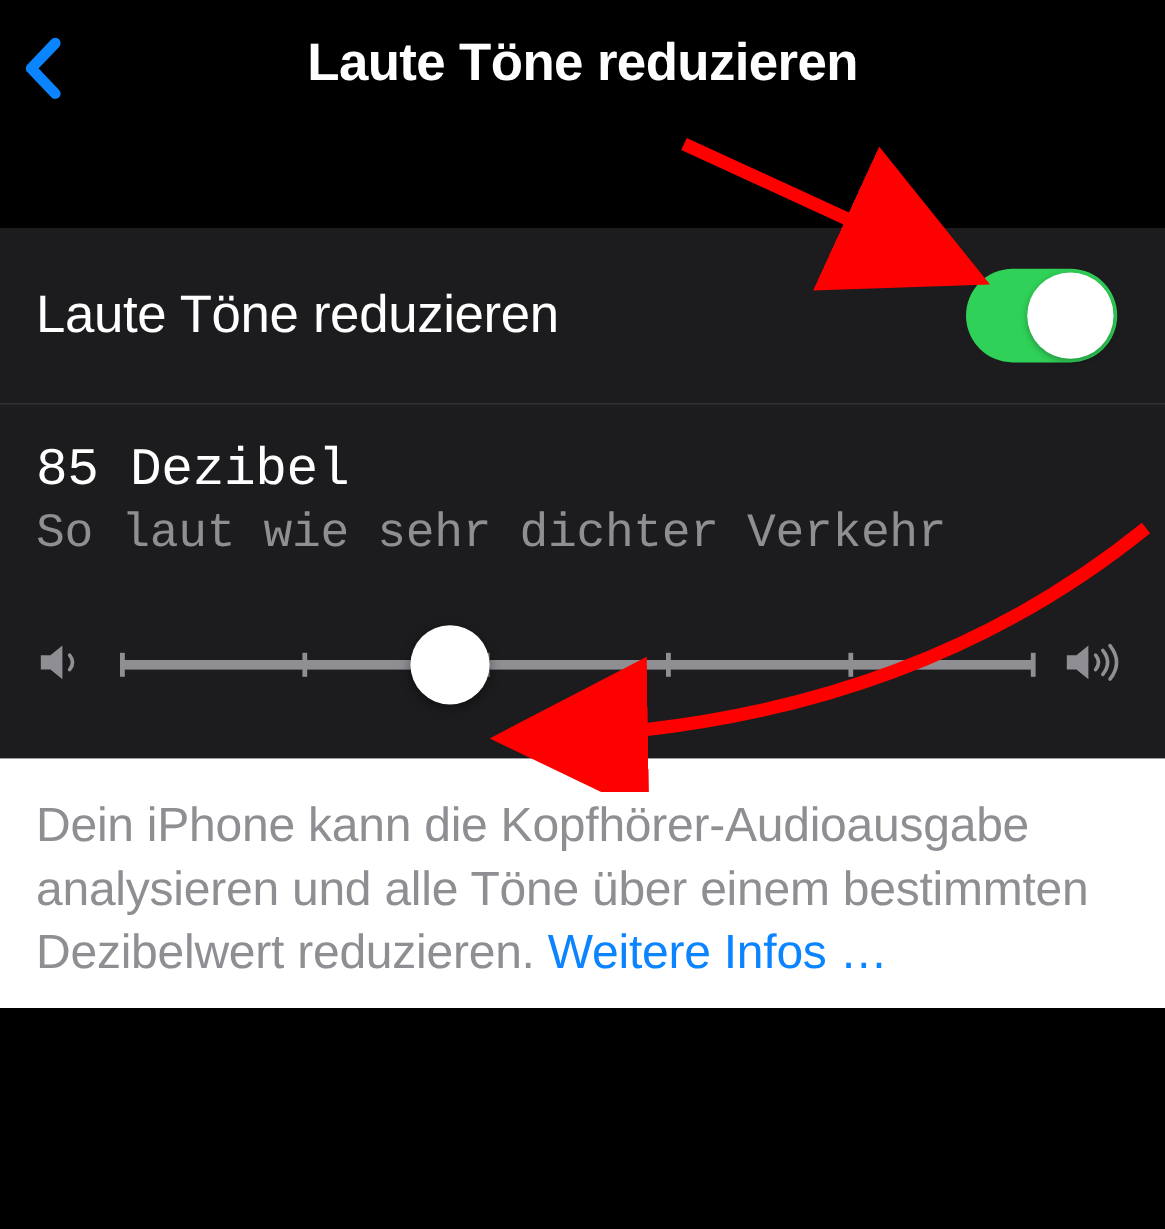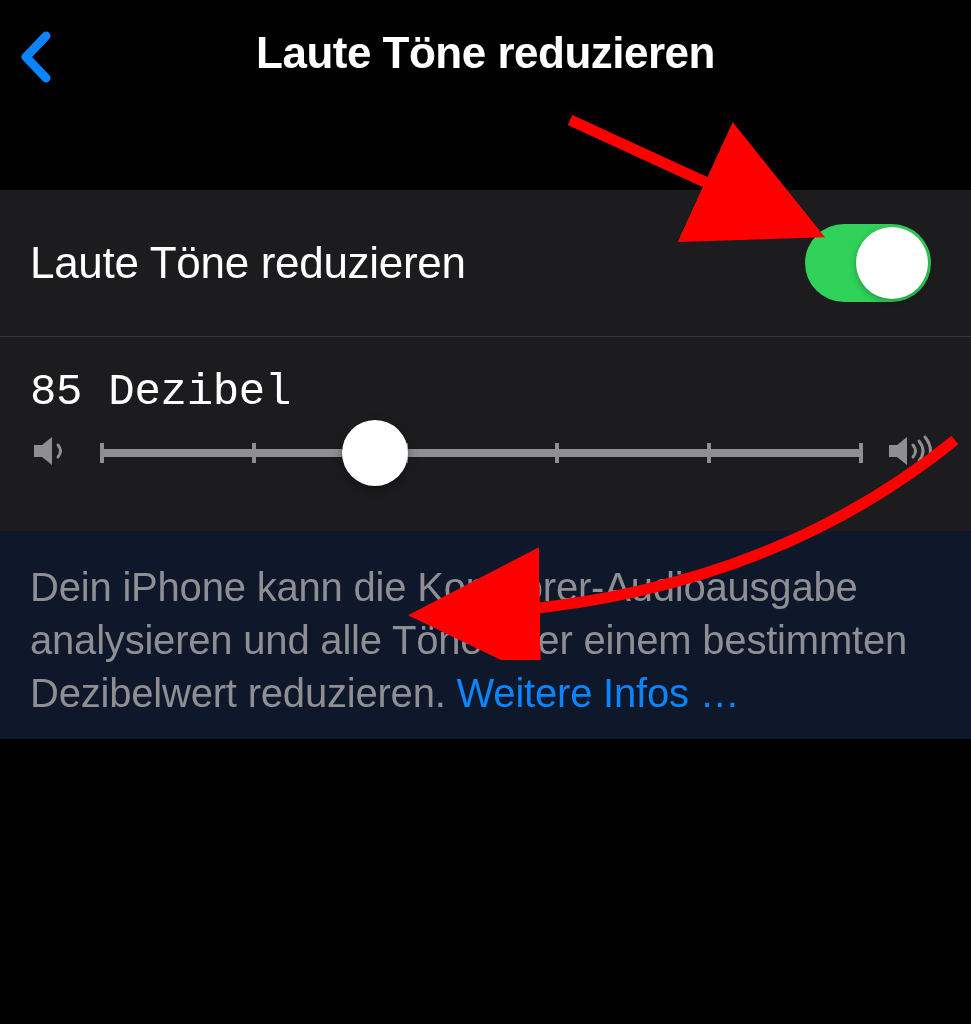--- a/index.html
+++ b/index.html
@@ -124,21 +124,21 @@
       width: 66px;
       height: 66px;
       background: #ffffff;
       border-radius: 50%;
       top: 50%;
       transform: translate(-50%, -50%);
       box-shadow: 0 3px 10px rgba(0,0,0,0.4);
     }
     .footer-text-container {
       padding: 30px 30px 20px 30px;
-      background: #0f172a;
+      background: #ffffff;
     }
     .footer-text {
       font-size: 40px;
       line-height: 1.32;
       color: #8e8e93;
       letter-spacing: -0.2px;
     }
     .footer-link {
       color: #0a84ff;
       cursor: pointer;
@@ -167,20 +167,21 @@
 <div class="settings-group">
   <div class="toggle-row">
     <div class="toggle-label">Laute Töne reduzieren</div>
     <div class="toggle-switch">
       <div class="toggle-knob"></div>
     </div>
   </div>
 
   <div class="slider-section">
     <div class="decibel-value">85 Dezibel</div>
+    <div class="decibel-description">So laut wie sehr dichter Verkehr</div>
     <div class="slider-row">
       <span class="volume-icon-low">
         <svg width="48" height="40" viewBox="0 0 48 40">
           <path d="M4 14 L4 26 L12 26 L22 34 L22 6 L12 14 Z" fill="#8e8e93"></path>
           <path d="M28 14 Q33 20 28 26" stroke="#8e8e93" stroke-width="3" fill="none" stroke-linecap="round"></path>
         </svg>
       </span>
       <div class="slider-track-container">
         <div class="slider-track" id="slider-track">
             <div class="slider-tick" style="left: calc(0% - 2px);"></div>

